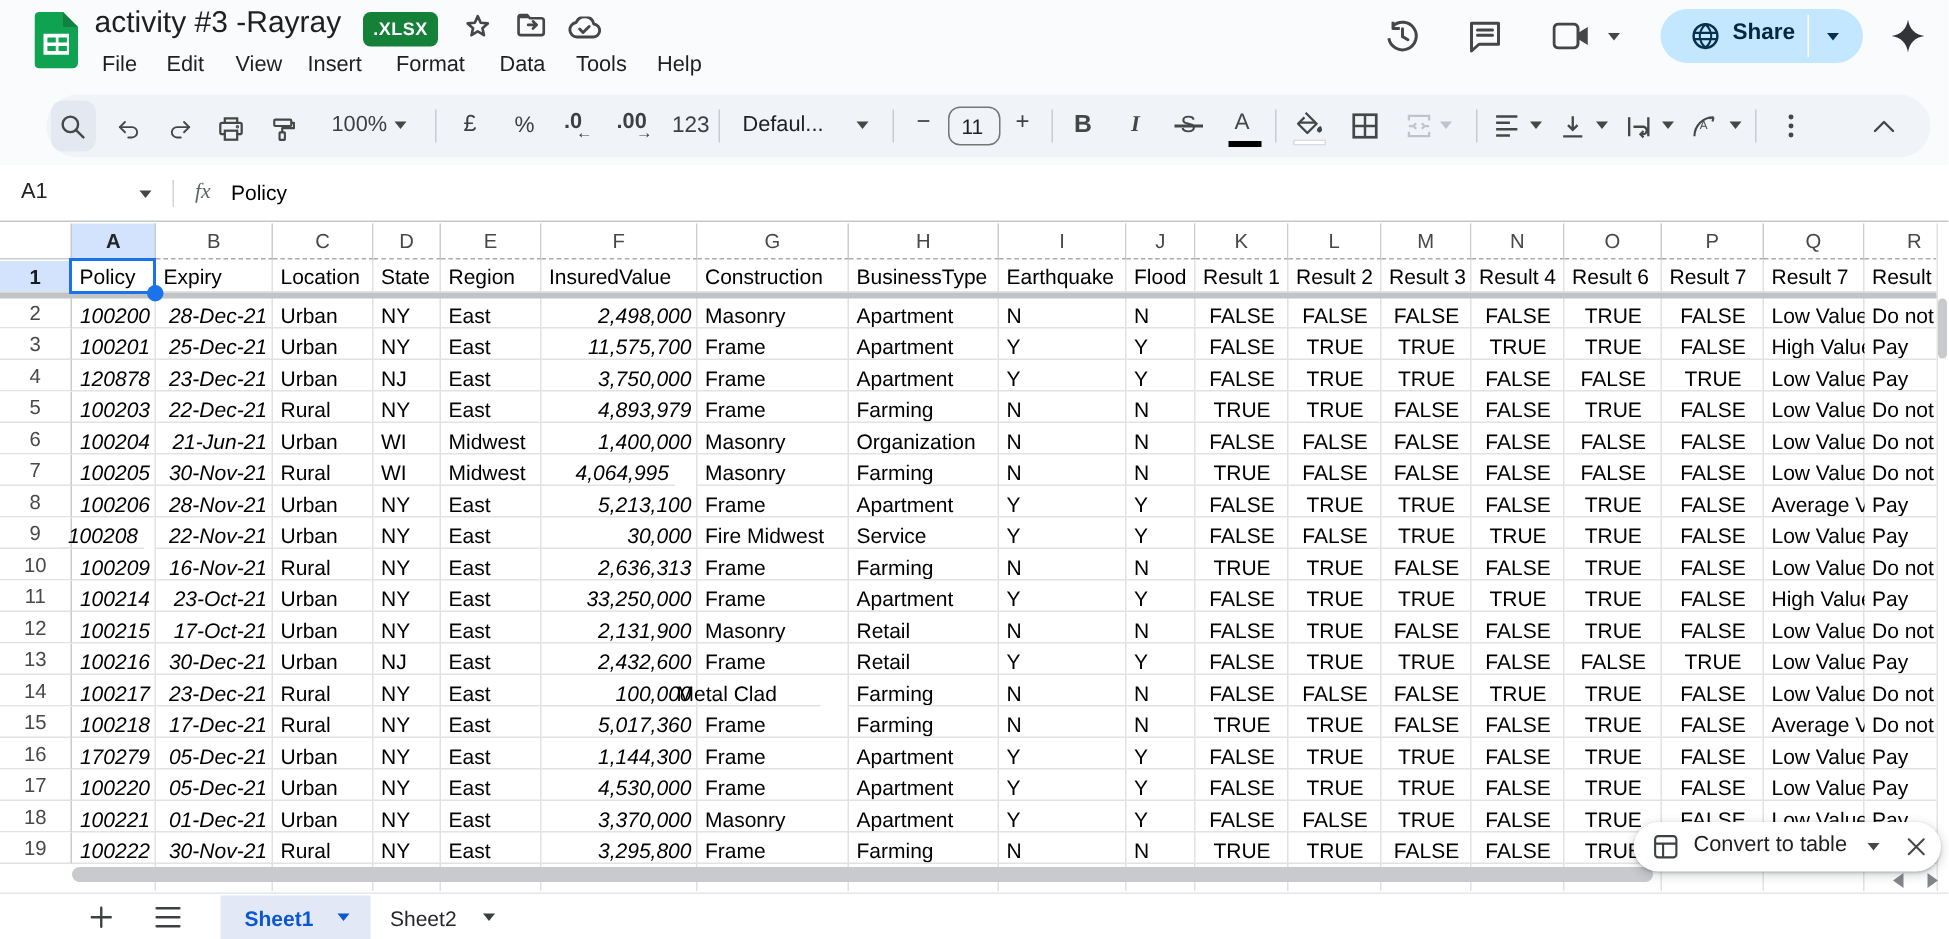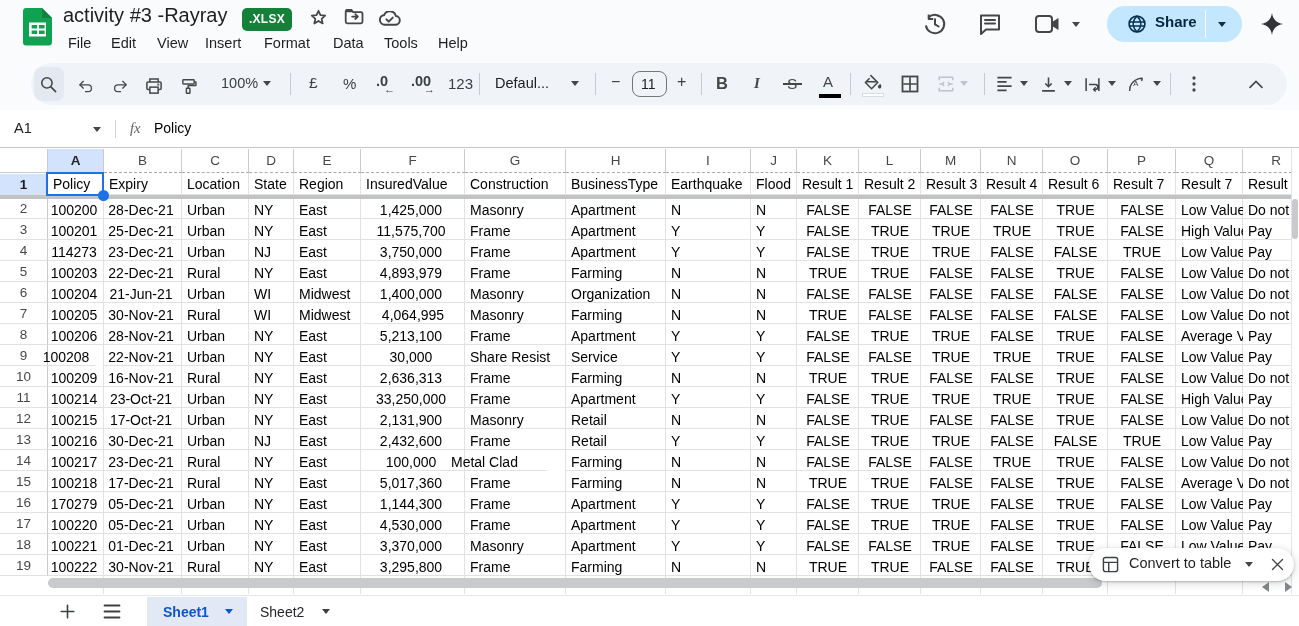--- a/index.html
+++ b/index.html
@@ -24,21 +24,21 @@
 #cornerbox { position:absolute; left:0; top:1px; width:48px; height:24px; background:#fff;
   border-right:1px solid #c9cccf; border-bottom:1px solid #c9cccf; }
 .rh { position:absolute; left:0; width:48px; text-align:center; font-size:13.5px; color:#47484a;
   background:#fff; border-right:1px solid #c9cccf; border-bottom:1px solid #e2e2e2;
   display:flex; align-items:center; justify-content:center; }
 .rh.sel1 { background:#d3e3fd; color:#1b1c20; font-weight:700; }
 .row { position:absolute; left:0; width:1291px; }
 .c { position:absolute; top:0; height:100%; font-size:14px; color:#000; line-height:20px;
   overflow:hidden; white-space:nowrap; border-bottom:1px solid #e2e2e2; padding-top:0px; }
 .c.al { padding-left:5px; }
-.c.ar { text-align:center; padding-right:4px; }
+.c.ar { text-align:right; padding-right:4px;font-style:italic; }
 .c.ac { text-align:center; }
 .vline { position:absolute; top:1px; bottom:0; width:1px; background:#e2e2e2; }
 .row:not(.hdr) .c { line-height:25px; }
 #frozenbar { position:absolute; left:0; top:195px; width:1291px; height:3.5px; background:#c1c4c6; z-index:30; }
 #selbox { position:absolute; left:46px; top:172px; width:58px; height:24px; border:2px solid #1a73e8; z-index:31; }
 #fillhandle { position:absolute; left:98px; top:190px; width:11px; height:11px; border-radius:50%; background:#1a73e8; z-index:32; }
 
 
 #vscroll { position:absolute; left:1291px; top:149px; width:8px; height:445px; background:#fff; border-left:1px solid #e3e3e3; }
 #vthumb { position:absolute; left:1292px; top:199px; width:6px; height:40px; border-radius:3px; background:#c8cacd; }
@@ -310,21 +310,21 @@
       <div class="c al" style="left:1108px;width:68px">Result 7</div>
       <div class="c al" style="left:1176px;width:67px">Result 7</div>
       <div class="c al" style="left:1243px;width:49px">Result 8</div>
     </div>
 <div class="row" style="top:50px;height:21px">
       <div class="c ar" style="left:48px;width:56px">100200</div>
       <div class="c ar" style="left:104px;width:78px">28-Dec-21</div>
       <div class="c al" style="left:182px;width:67px">Urban</div>
       <div class="c al" style="left:249px;width:45px">NY</div>
       <div class="c al" style="left:294px;width:67px">East</div>
-      <div class="c ar" style="left:361px;width:104px">1,425,000</div>
+      <div class="c ar" style="left:361px;width:104px">2,498,000</div>
       <div class="c al" style="left:465px;width:101px">Masonry</div>
       <div class="c al" style="left:566px;width:100px">Apartment</div>
       <div class="c al" style="left:666px;width:85px">N</div>
       <div class="c al" style="left:751px;width:46px">N</div>
       <div class="c ac" style="left:797px;width:62px">FALSE</div>
       <div class="c ac" style="left:859px;width:62px">FALSE</div>
       <div class="c ac" style="left:921px;width:60px">FALSE</div>
       <div class="c ac" style="left:981px;width:62px">FALSE</div>
       <div class="c ac" style="left:1043px;width:65px">TRUE</div>
       <div class="c ac" style="left:1108px;width:68px">FALSE</div>
@@ -345,21 +345,21 @@
       <div class="c ac" style="left:797px;width:62px">FALSE</div>
       <div class="c ac" style="left:859px;width:62px">TRUE</div>
       <div class="c ac" style="left:921px;width:60px">TRUE</div>
       <div class="c ac" style="left:981px;width:62px">TRUE</div>
       <div class="c ac" style="left:1043px;width:65px">TRUE</div>
       <div class="c ac" style="left:1108px;width:68px">FALSE</div>
       <div class="c al" style="left:1176px;width:67px">High Value</div>
       <div class="c al" style="left:1243px;width:49px">Pay</div>
     </div>
 <div class="row" style="top:92px;height:21px">
-      <div class="c ar" style="left:48px;width:56px">114273</div>
+      <div class="c ar" style="left:48px;width:56px">120878</div>
       <div class="c ar" style="left:104px;width:78px">23-Dec-21</div>
       <div class="c al" style="left:182px;width:67px">Urban</div>
       <div class="c al" style="left:249px;width:45px">NJ</div>
       <div class="c al" style="left:294px;width:67px">East</div>
       <div class="c ar" style="left:361px;width:104px">3,750,000</div>
       <div class="c al" style="left:465px;width:101px">Frame</div>
       <div class="c al" style="left:566px;width:100px">Apartment</div>
       <div class="c al" style="left:666px;width:85px">Y</div>
       <div class="c al" style="left:751px;width:46px">Y</div>
       <div class="c ac" style="left:797px;width:62px">FALSE</div>
@@ -410,21 +410,21 @@
       <div class="c ac" style="left:1108px;width:68px">FALSE</div>
       <div class="c al" style="left:1176px;width:67px">Low Value</div>
       <div class="c al" style="left:1243px;width:49px">Do not pay</div>
     </div>
 <div class="row" style="top:155px;height:21px">
       <div class="c ar" style="left:48px;width:56px">100205</div>
       <div class="c ar" style="left:104px;width:78px">30-Nov-21</div>
       <div class="c al" style="left:182px;width:67px">Rural</div>
       <div class="c al" style="left:249px;width:45px">WI</div>
       <div class="c al" style="left:294px;width:67px">Midwest</div>
-      <div class="c ar" style="left:363px;width:104px">4,064,995</div>
+      <div class="c ar" style="left:346px;width:104px">4,064,995</div>
       <div class="c al" style="left:465px;width:101px">Masonry</div>
       <div class="c al" style="left:566px;width:100px">Farming</div>
       <div class="c al" style="left:666px;width:85px">N</div>
       <div class="c al" style="left:751px;width:46px">N</div>
       <div class="c ac" style="left:797px;width:62px">TRUE</div>
       <div class="c ac" style="left:859px;width:62px">FALSE</div>
       <div class="c ac" style="left:921px;width:60px">FALSE</div>
       <div class="c ac" style="left:981px;width:62px">FALSE</div>
       <div class="c ac" style="left:1043px;width:65px">FALSE</div>
       <div class="c ac" style="left:1108px;width:68px">FALSE</div>
@@ -451,21 +451,21 @@
       <div class="c al" style="left:1176px;width:67px">Average Value</div>
       <div class="c al" style="left:1243px;width:49px">Pay</div>
     </div>
 <div class="row" style="top:197px;height:21px">
       <div class="c ar" style="left:40px;width:56px">100208</div>
       <div class="c ar" style="left:104px;width:78px">22-Nov-21</div>
       <div class="c al" style="left:182px;width:67px">Urban</div>
       <div class="c al" style="left:249px;width:45px">NY</div>
       <div class="c al" style="left:294px;width:67px">East</div>
       <div class="c ar" style="left:361px;width:104px">30,000</div>
-      <div class="c al" style="left:465px;width:101px">Share Resist</div>
+      <div class="c al" style="left:465px;width:101px">Fire Midwest</div>
       <div class="c al" style="left:566px;width:100px">Service</div>
       <div class="c al" style="left:666px;width:85px">Y</div>
       <div class="c al" style="left:751px;width:46px">Y</div>
       <div class="c ac" style="left:797px;width:62px">FALSE</div>
       <div class="c ac" style="left:859px;width:62px">FALSE</div>
       <div class="c ac" style="left:921px;width:60px">TRUE</div>
       <div class="c ac" style="left:981px;width:62px">TRUE</div>
       <div class="c ac" style="left:1043px;width:65px">TRUE</div>
       <div class="c ac" style="left:1108px;width:68px">FALSE</div>
       <div class="c al" style="left:1176px;width:67px">Low Value</div>

